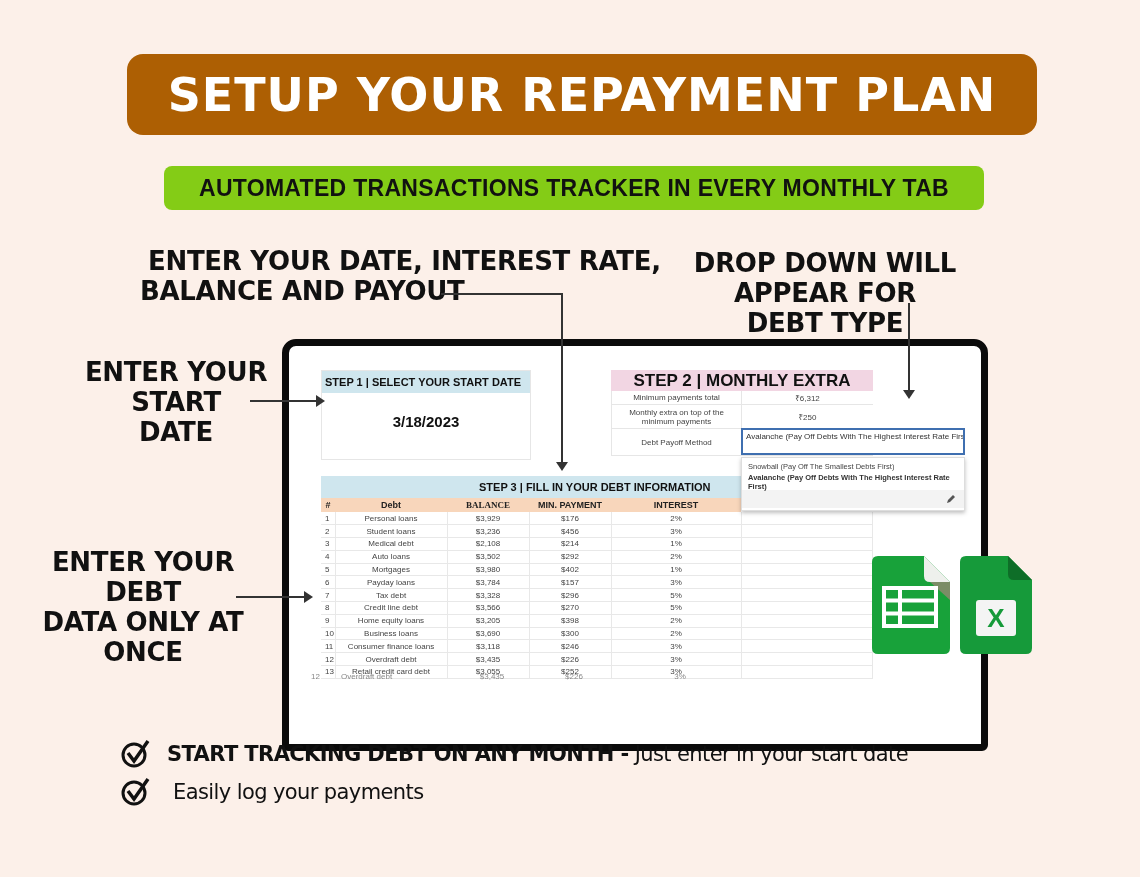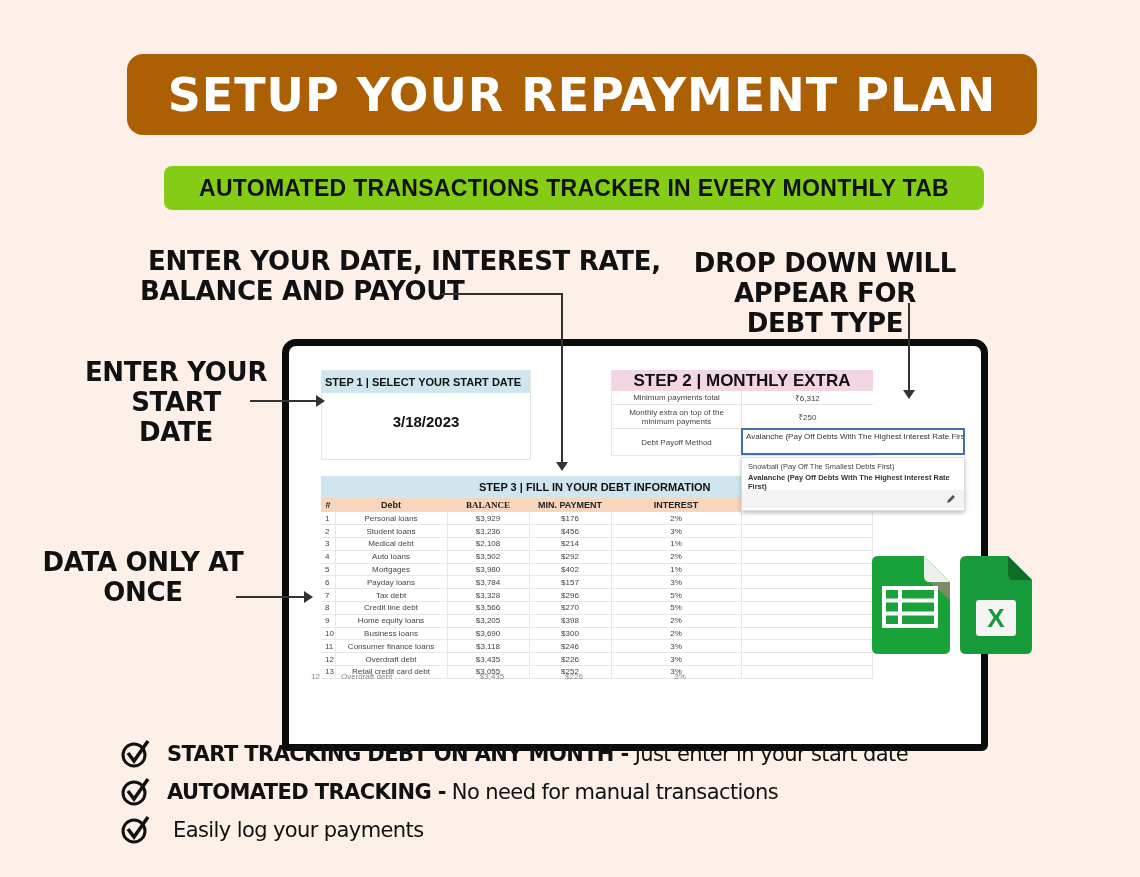--- a/index.html
+++ b/index.html
@@ -70,20 +70,21 @@
 </div>
 <div class="callout" style="left:655px; top:248px; width:340px;">
   <div>DROP DOWN WILL APPEAR FOR</div>
   <div>DEBT TYPE</div>
 </div>
 <div class="callout" style="left:40px; top:357px; width:232px;margin-left:20px;">
   <div>ENTER YOUR START</div>
   <div>DATE</div>
 </div>
 <div class="callout" style="left:28px; top:547px; width:230px;">
+  <div>ENTER YOUR DEBT</div>
   <div>DATA ONLY AT</div>
   <div>ONCE</div>
 </div>
 
 <div class="monitor">
   <div class="step1">
     <div class="hdr">STEP 1 | SELECT YOUR START DATE</div>
     <div class="date">3/18/2023</div>
   </div>
 
@@ -281,23 +282,15 @@
         <path d="M7 14 L13 22 L27 2" fill="none" stroke="#111" stroke-width="3.5"></path>
       </svg>
     <b>START TRACKING DEBT ON ANY MONTH  -</b>
     <span class="rest">Just enter in your start date</span>
   </div>
   <div class="benefit">
     <svg class="check" viewBox="0 0 30 30">
         <circle cx="13" cy="16" r="11" fill="none" stroke="#111" stroke-width="3"></circle>
         <path d="M7 14 L13 22 L27 2" fill="none" stroke="#111" stroke-width="3.5"></path>
       </svg>
-    <b>AUTOMATED TRACKING -</b>
-    <span class="rest">No need for manual transactions</span>
-  </div>
-  <div class="benefit">
-    <svg class="check" viewBox="0 0 30 30">
-        <circle cx="13" cy="16" r="11" fill="none" stroke="#111" stroke-width="3"></circle>
-        <path d="M7 14 L13 22 L27 2" fill="none" stroke="#111" stroke-width="3.5"></path>
-      </svg>
     <span class="rest">Easily log your payments</span>
   </div>
 </div>
 
 </body></html>

